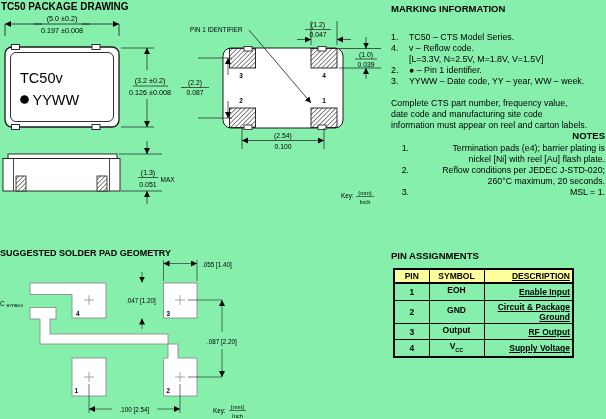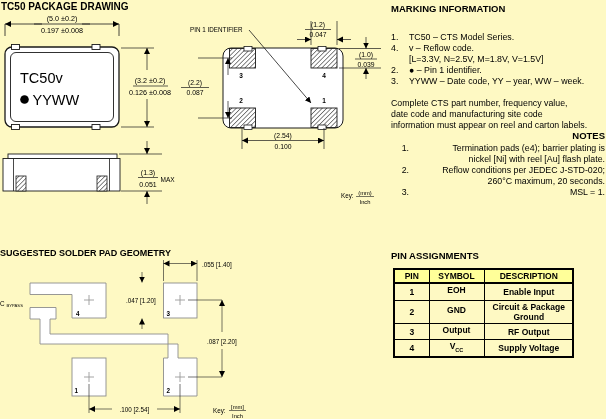--- a/index.html
+++ b/index.html
@@ -1,38 +1,38 @@
 <!DOCTYPE html>
 <html><head>
 <meta charset="utf-8">
 <style>
   * { margin:0; padding:0; box-sizing:border-box; }
   html,body { width:606px; height:419px; background:#ffffff; overflow:hidden;
               font-family:"Liberation Sans", sans-serif; color:#111; }
-  #page { position:relative; width:606px; height:419px; background:#fef9c3; }
+  #page { position:relative; width:606px; height:419px; background:#86efac; }
 
   .abs { position:absolute; }
   .sec-title { font-weight:bold; font-size:10px; letter-spacing:0; color:#000; }
 
   
   #right-col { position:absolute; left:391px; top:0; width:214px; font-size:8.8px; line-height:11px; color:#000; }
   .rc-block { position:absolute; left:0; width:214px; }
   .li { display:flex; }
   .li .num { width:18px; flex:0 0 18px; }
   .li .txt { flex:1; }
   .footer-par { margin-top:11px; }
 
   
   #pin-table { border-collapse:collapse; border:2px solid #000; table-layout:fixed; }
   #pin-table th, #pin-table td { border:1px solid #000; font-size:8.5px; line-height:10px; padding:1px 2px; }
   #pin-table th { background:#FFFF99; font-weight:bold; border-bottom:2px solid #000; text-align:center; }
   #pin-table td { font-weight:bold; }
   #pin-table .c-pin { width:35px; text-align:center; }
   #pin-table .c-sym { width:55px; text-align:center; }
-  #pin-table .c-desc { width:89px; text-align:center; padding-left:3px; }
+  #pin-table .c-desc { width:89px; text-align:right; padding-left:3px;text-decoration:underline; }
   sub { font-size:5.5px; }
 
   svg text { font-family:"Liberation Sans", sans-serif; fill:#000; }
 </style>
 </head>
 <body>
 
 <div id="page">
 
   <div class="abs sec-title" style="left:1px; top:1px;">TC50 PACKAGE DRAWING</div>

